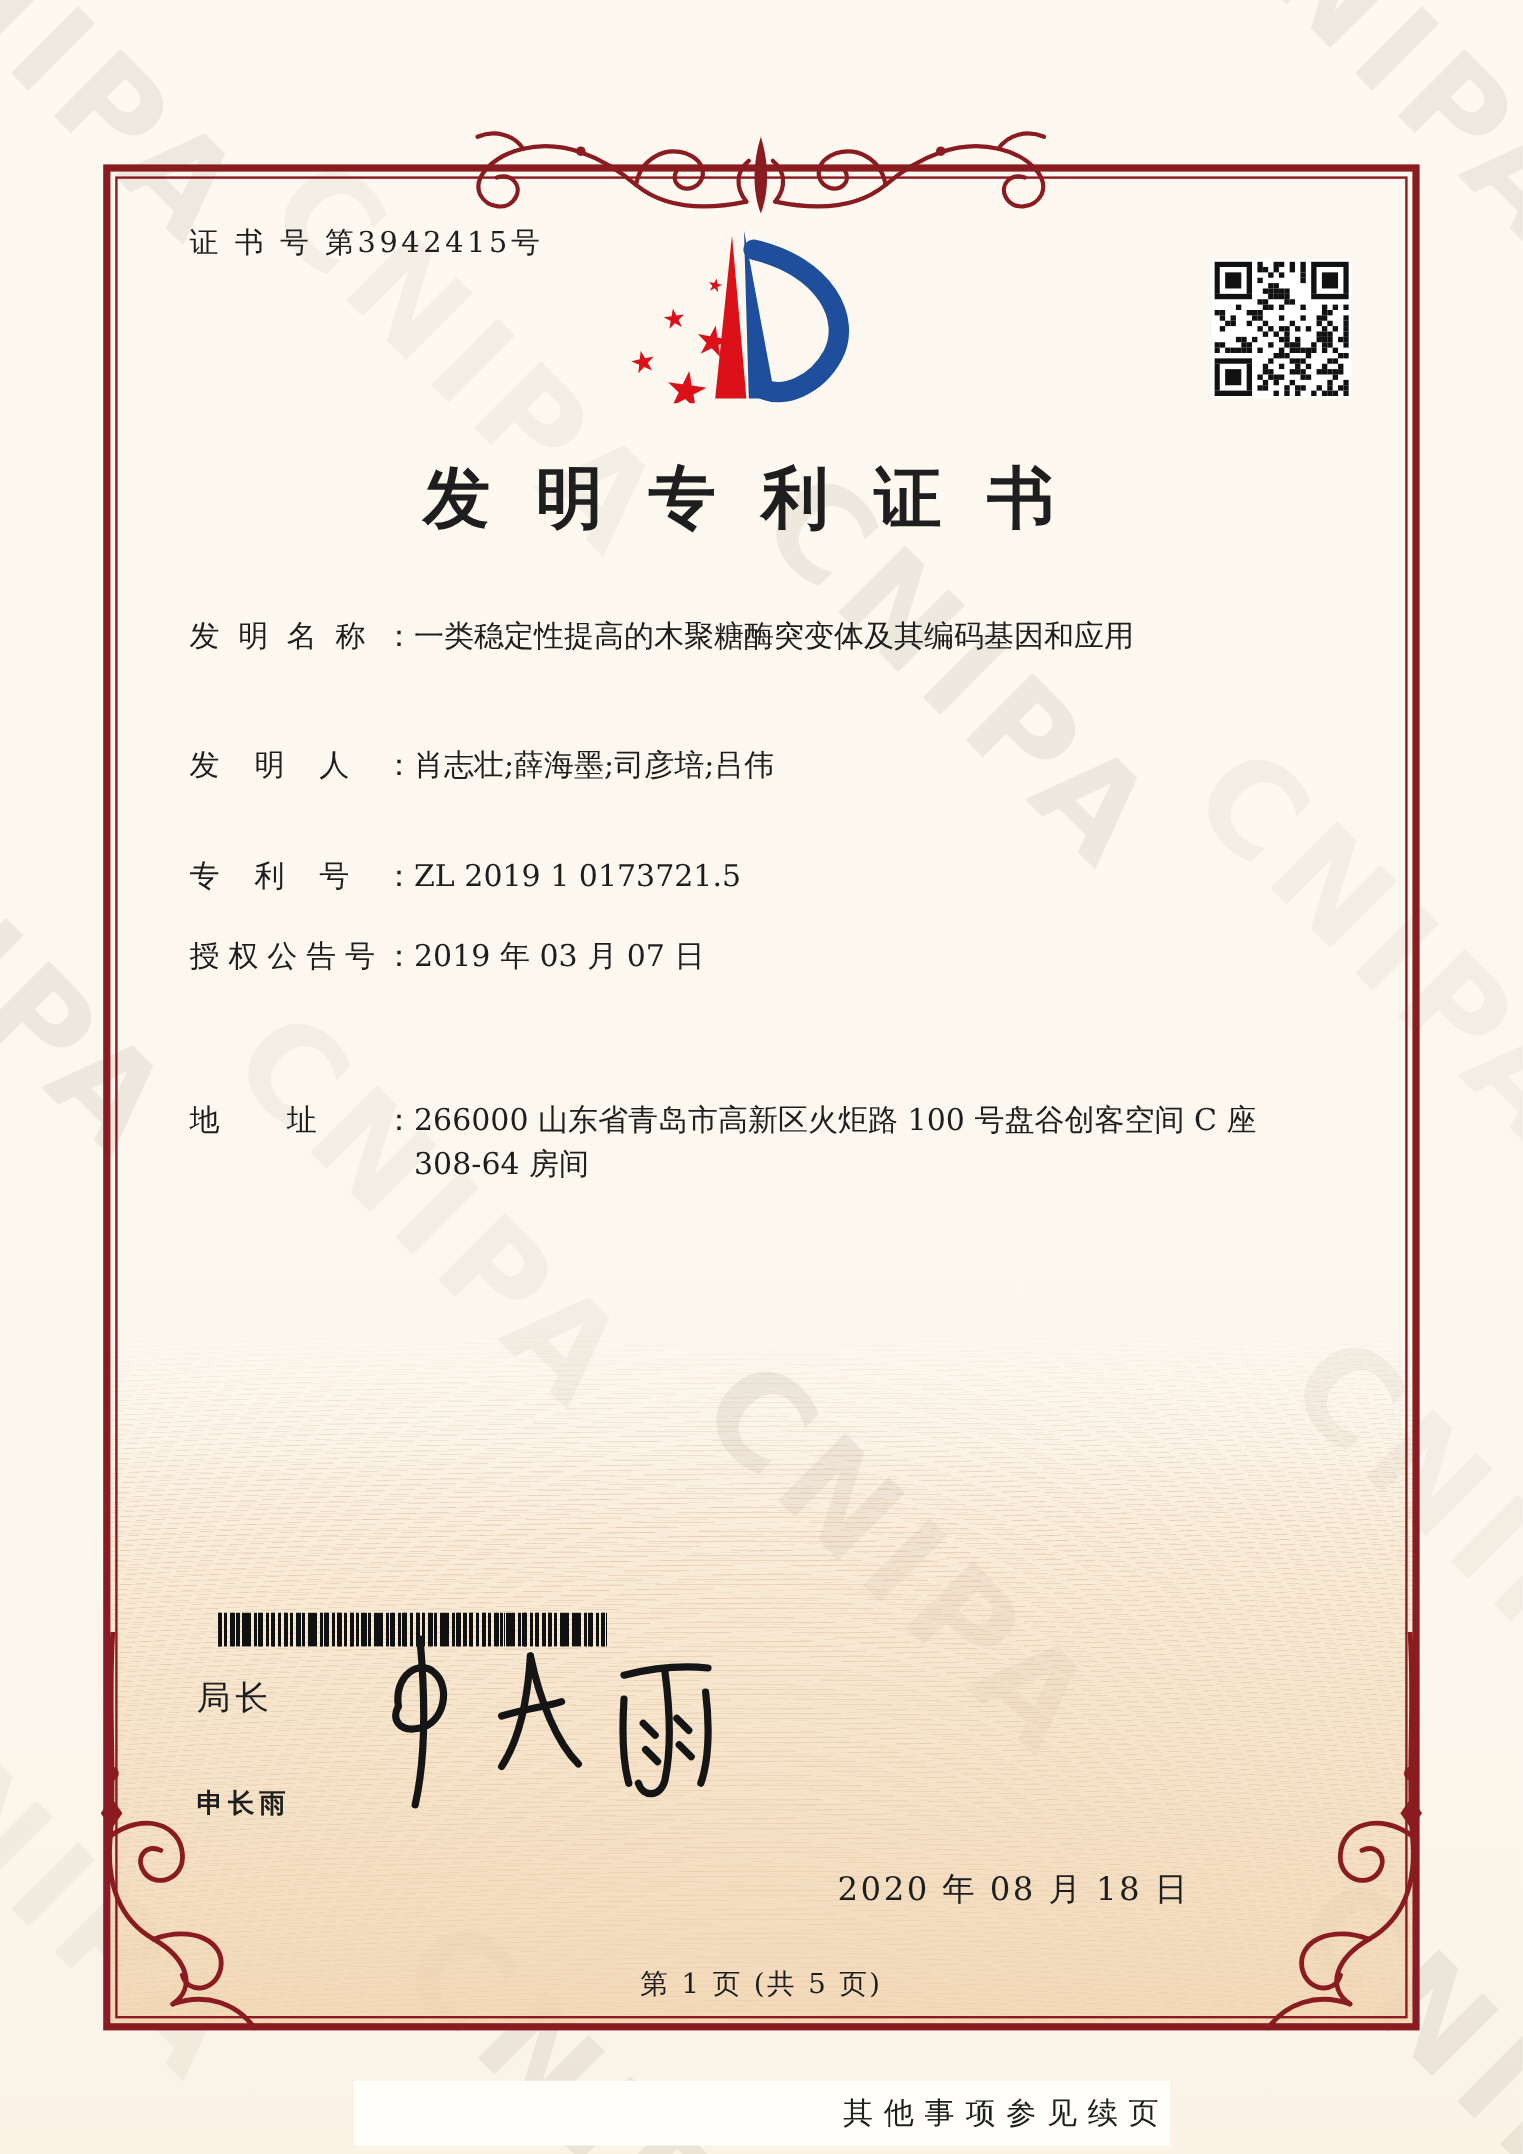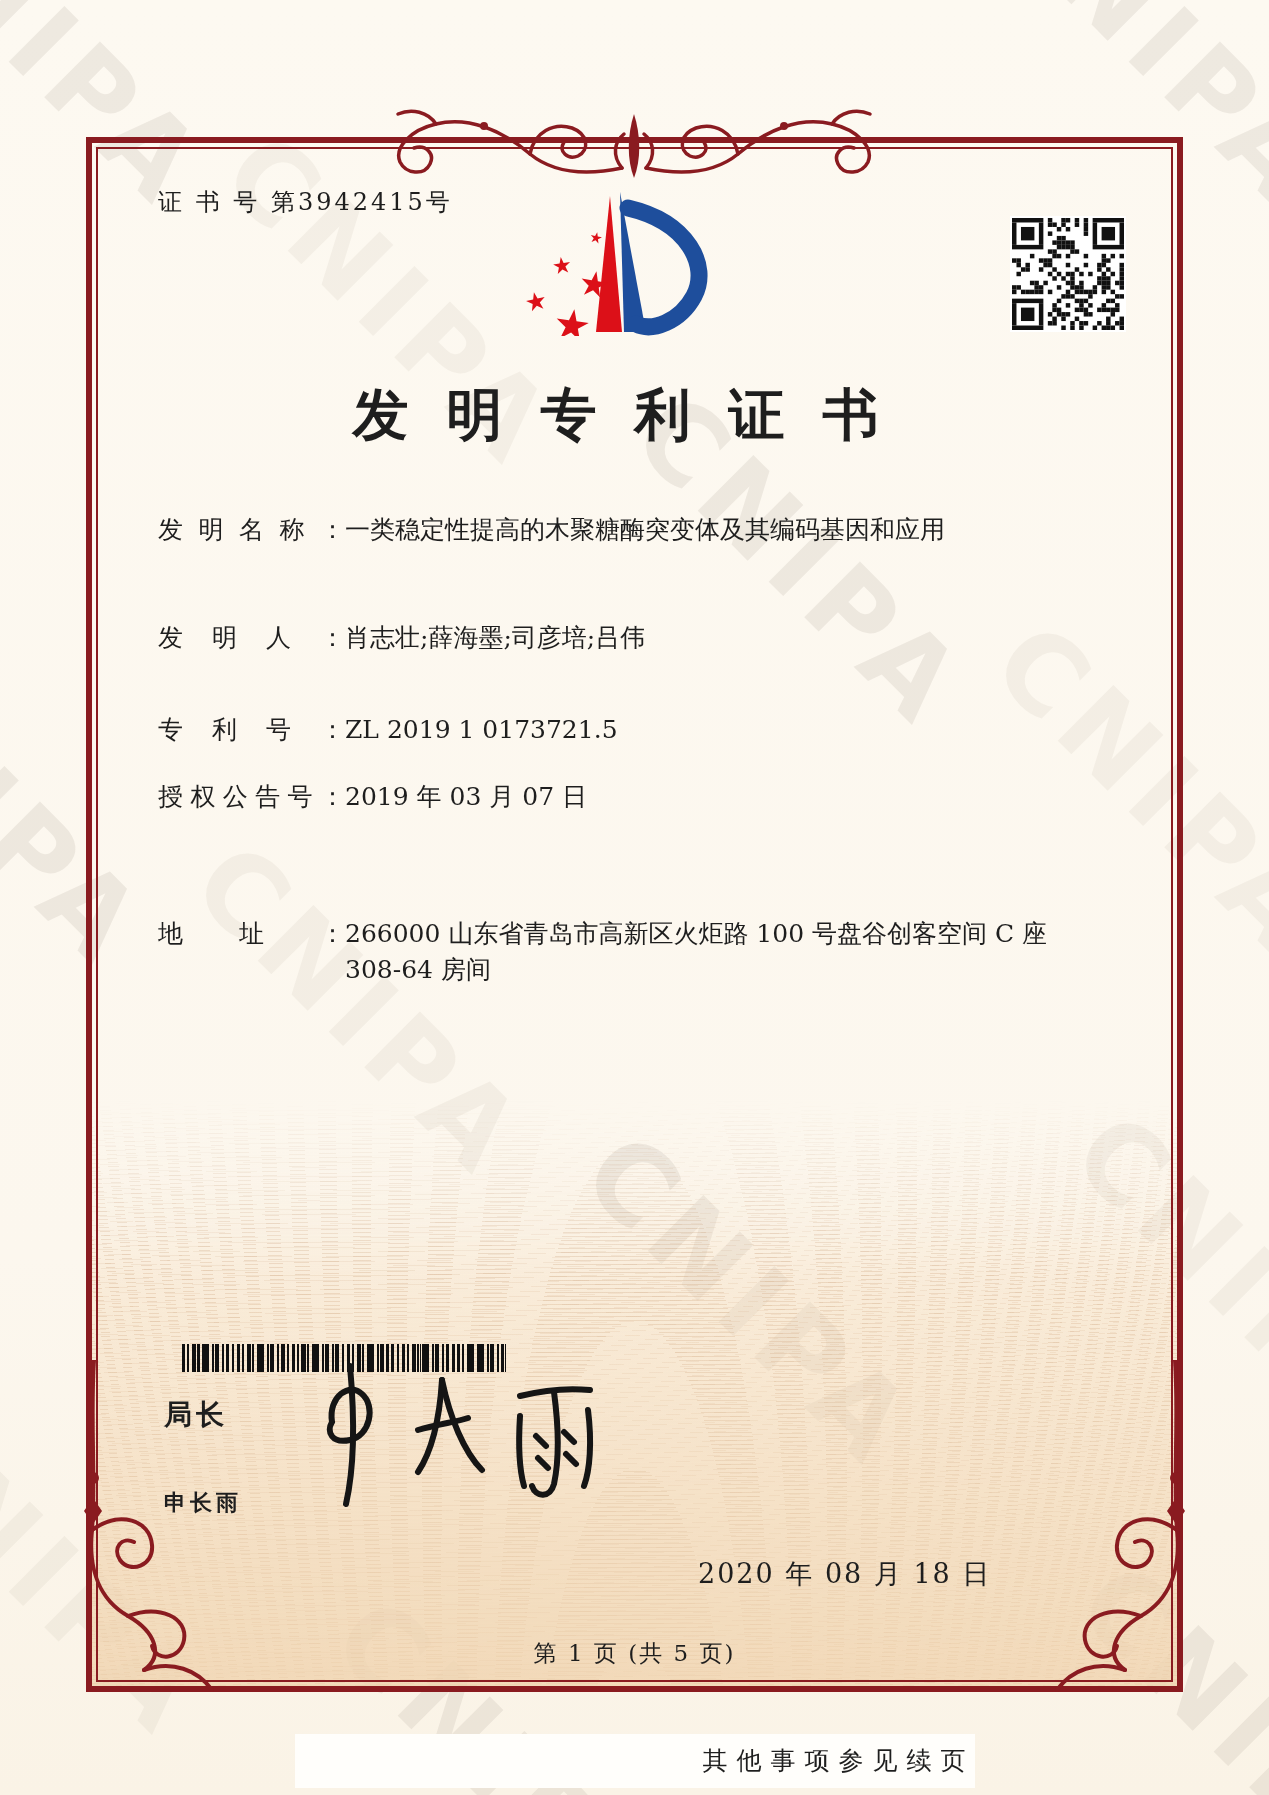--- a/index.html
+++ b/index.html
@@ -54,21 +54,21 @@
   .paras{position:absolute;left:158px;top:1048px;width:957px;font-size:25px;line-height:47px;text-align:justify;}
   .paras p{margin:0;text-indent:2em;}
   
   .barcode{
     position:absolute;left:182px;top:1344px;width:324px;height:28px;
     background:
       repeating-linear-gradient(90deg,#101010 0 2px,rgba(0,0,0,0) 2px 5px),
       repeating-linear-gradient(90deg,#101010 0 3px,rgba(0,0,0,0) 3px 11px),
       repeating-linear-gradient(90deg,#101010 0 1px,rgba(0,0,0,0) 1px 17px);
   }
-  .signer-title{position:absolute;left:164px;top:1396px;font-size:28px;font-weight:700;
+  .signer-title{position:absolute;left:164px;top:1396px;font-size:28px;font-weight:400;
     font-family:"DejaVu Sans","Liberation Sans",sans-serif;letter-spacing:4px;}
   .signer-name{position:absolute;left:164px;top:1488px;font-size:22px;font-weight:600;
     font-family:"DejaVu Sans","Liberation Sans",sans-serif;letter-spacing:4px;}
   .sig{position:absolute;left:292px;top:1352px;}
   .issue-date{position:absolute;left:698px;top:1556px;font-size:27px;letter-spacing:2px;}
   .page-info{position:absolute;left:0;right:0;top:1638px;text-align:center;font-size:23px;letter-spacing:2px;}
   .cont-note{
     position:absolute;left:50%;top:1696px;transform:translateX(-50%);
     width:680px;height:54px;background:#fffefb;
     text-align:right;line-height:54px;font-size:25px;letter-spacing:9px;margin-top:38px;

